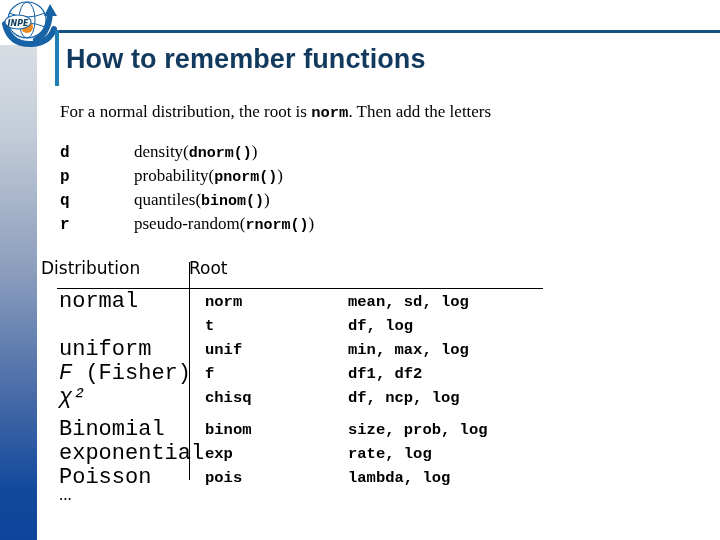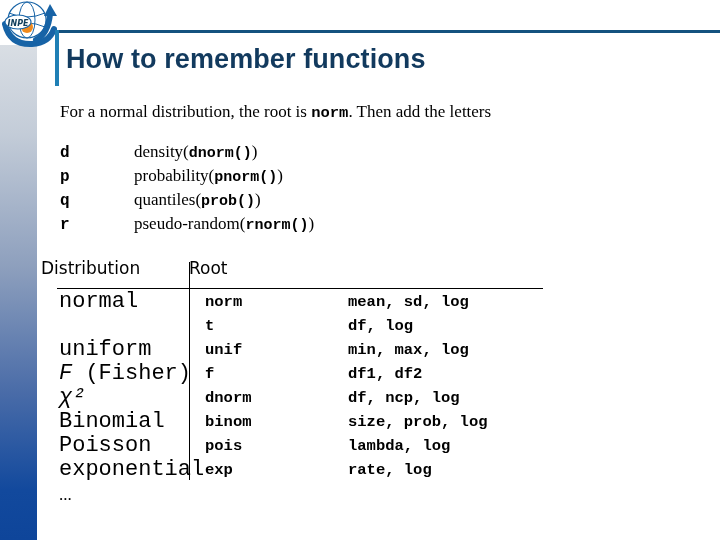--- a/index.html
+++ b/index.html
@@ -137,21 +137,21 @@
     position: absolute;
     left: 57px; top: 290px;
     width: 486px;
   }
   .trow {
     position: relative;
     height: 24px;
     line-height: 24px;
     white-space: nowrap;
   }
-  .trow.gap { }
+  .trow.gap { margin-top: 8px; }
   .cell {
     position: absolute;
     top: 0;
   }
   .cell.c-dist {
     left: 2px;
     font-family: Liberation Mono, monospace;
     font-size: 22px;
     color: #000;
   }
@@ -212,21 +212,21 @@
 <div id="intro"><span>For a normal distribution, the root is </span><span class="mono">norm</span><span>. Then add the letters</span></div>
 
 <div id="dpqr-list">
   <div class="dpqr-row">
     <span class="dpqr-key">d</span><span class="dpqr-desc">density</span><span class="dpqr-desc">(</span><span class="dpqr-code">dnorm()</span><span class="dpqr-desc">)</span>
   </div>
   <div class="dpqr-row">
     <span class="dpqr-key">p</span><span class="dpqr-desc">probability</span><span class="dpqr-desc">(</span><span class="dpqr-code">pnorm()</span><span class="dpqr-desc">)</span>
   </div>
   <div class="dpqr-row">
-    <span class="dpqr-key">q</span><span class="dpqr-desc">quantiles</span><span class="dpqr-desc">(</span><span class="dpqr-code">prob()</span><span class="dpqr-desc">)</span>
+    <span class="dpqr-key">q</span><span class="dpqr-desc">quantiles</span><span class="dpqr-desc">(</span><span class="dpqr-code">binom()</span><span class="dpqr-desc">)</span>
   </div>
   <div class="dpqr-row">
     <span class="dpqr-key">r</span><span class="dpqr-desc">pseudo-random</span><span class="dpqr-desc">(</span><span class="dpqr-code">rnorm()</span><span class="dpqr-desc">)</span>
   </div>
 </div>
 
 <div id="dist-table">
   <div class="thead-row">
     <span class="th c-dist">Distribution</span>
     <span class="th c-root">Root</span>
@@ -255,37 +255,37 @@
   </div>
 
   <div class="trow">
     <span class="cell c-dist"><span></span><span class="ital">F</span><span> (Fisher)</span></span>
     <span class="cell c-root">f</span>
     <span class="cell c-arg">df1, df2</span>
   </div>
 
   <div class="trow">
     <span class="cell c-dist"><span></span><span class="ital">χ²</span><span></span></span>
-    <span class="cell c-root">dnorm</span>
+    <span class="cell c-root">chisq</span>
     <span class="cell c-arg">df, ncp, log</span>
   </div>
 
   <div class="trow gap">
     <span class="cell c-dist"><span>Binomial</span><span class="ital"></span><span></span></span>
     <span class="cell c-root">binom</span>
     <span class="cell c-arg">size, prob, log</span>
   </div>
 
   <div class="trow">
+    <span class="cell c-dist"><span>exponential</span><span class="ital"></span><span></span></span>
+    <span class="cell c-root">exp</span>
+    <span class="cell c-arg">rate, log</span>
+  </div>
+
+  <div class="trow">
     <span class="cell c-dist"><span>Poisson</span><span class="ital"></span><span></span></span>
     <span class="cell c-root">pois</span>
     <span class="cell c-arg">lambda, log</span>
   </div>
 
-  <div class="trow">
-    <span class="cell c-dist"><span>exponential</span><span class="ital"></span><span></span></span>
-    <span class="cell c-root">exp</span>
-    <span class="cell c-arg">rate, log</span>
-  </div>
-
 </div>
 
 <div id="ellipsis-row">...</div>
 
 </body></html>

